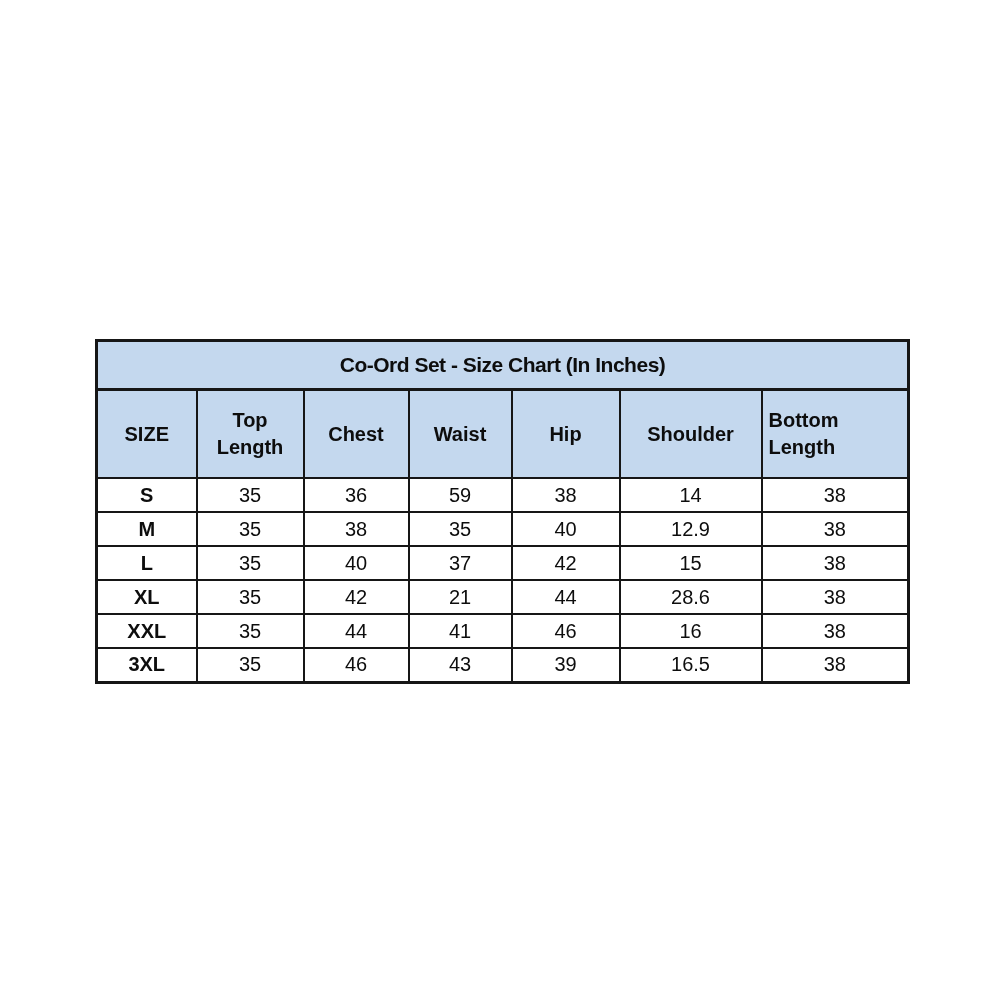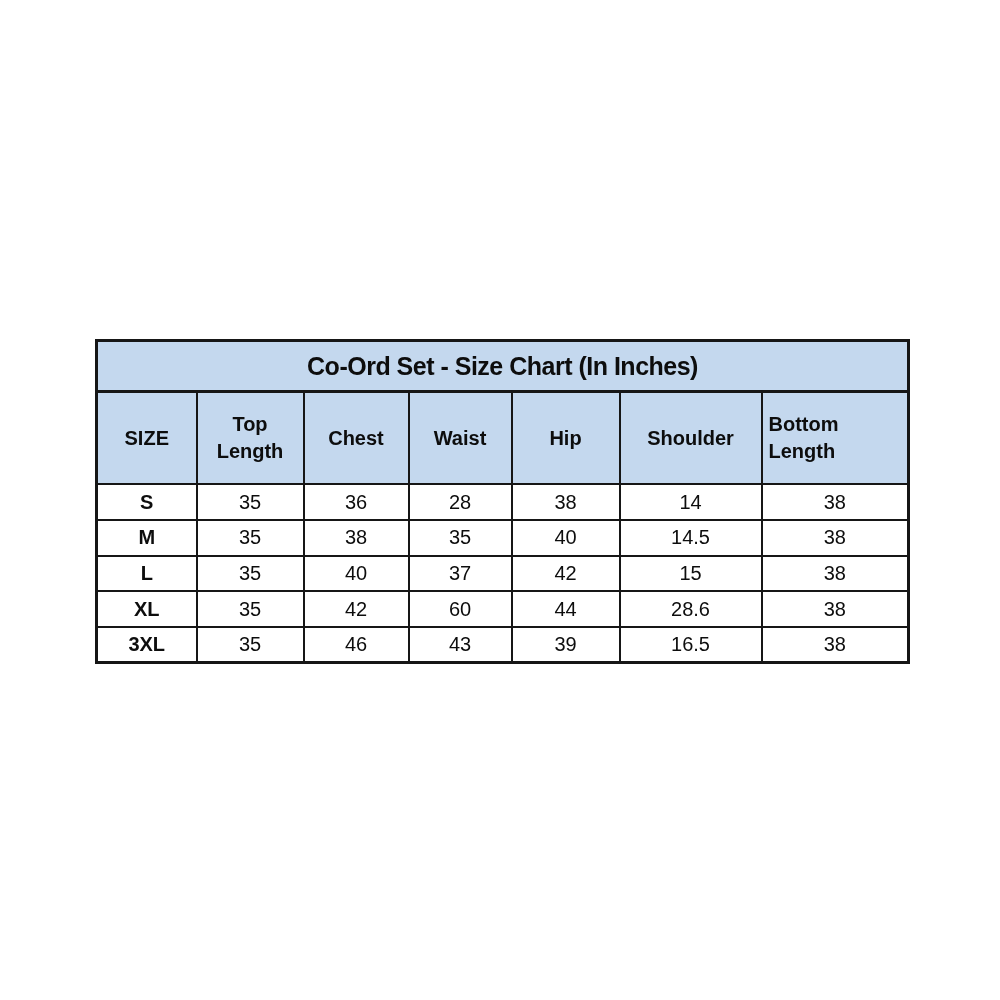--- a/index.html
+++ b/index.html
@@ -34,21 +34,21 @@
   }
   
   .size-chart { border: 3px solid #161616; }
   .size-chart tr:first-child > * { border-top-width: 3px; }
   .size-chart tr > *:first-child { border-left-width: 3px; }
   .size-chart tr > *:last-child { border-right-width: 3px; }
   .size-chart tr.last-row > * { border-bottom-width: 3px; }
   .title-row th {
     height: 49px;
     background: #c4d8ee;
-    font-size: 25px;
+    font-size: 21px;
     font-weight: 700;
     letter-spacing: -0.5px;
     border-bottom-width: 3px;
   }
   .header-row th {
     height: 68px;
     background: #c4d8ee;
     font-size: 20px;
     font-weight: 700;
     padding: 0 6px;
@@ -111,56 +111,65 @@
       <th>Shoulder</th>
       <th class="left-align">
         <div class="wrap-narrow">Bottom Length</div>
       </th>
     </tr>
 
     <tr class="data-row">
       <td class="size-cell">S</td>
       <td class="num-cell">35</td>
       <td class="num-cell">36</td>
-      <td class="num-cell">28</td>
+      <td class="num-cell">59</td>
       <td class="num-cell">38</td>
       <td class="num-cell">14</td>
       <td class="num-cell">38</td>
     </tr>
 
     <tr class="data-row">
       <td class="size-cell">M</td>
       <td class="num-cell">35</td>
       <td class="num-cell">38</td>
       <td class="num-cell">35</td>
       <td class="num-cell">40</td>
-      <td class="num-cell">14.5</td>
+      <td class="num-cell">12.9</td>
       <td class="num-cell">38</td>
     </tr>
 
     <tr class="data-row">
       <td class="size-cell">L</td>
       <td class="num-cell">35</td>
       <td class="num-cell">40</td>
       <td class="num-cell">37</td>
       <td class="num-cell">42</td>
       <td class="num-cell">15</td>
       <td class="num-cell">38</td>
     </tr>
 
     <tr class="data-row">
       <td class="size-cell">XL</td>
       <td class="num-cell">35</td>
       <td class="num-cell">42</td>
-      <td class="num-cell">60</td>
+      <td class="num-cell">21</td>
       <td class="num-cell">44</td>
       <td class="num-cell">28.6</td>
       <td class="num-cell">38</td>
     </tr>
 
+    <tr class="data-row">
+      <td class="size-cell">XXL</td>
+      <td class="num-cell">35</td>
+      <td class="num-cell">44</td>
+      <td class="num-cell">41</td>
+      <td class="num-cell">46</td>
+      <td class="num-cell">16</td>
+      <td class="num-cell">38</td>
+    </tr>
 
     <tr class="data-row last-row">
       <td class="size-cell">3XL</td>
       <td class="num-cell">35</td>
       <td class="num-cell">46</td>
       <td class="num-cell">43</td>
       <td class="num-cell">39</td>
       <td class="num-cell">16.5</td>
       <td class="num-cell">38</td>
     </tr>

